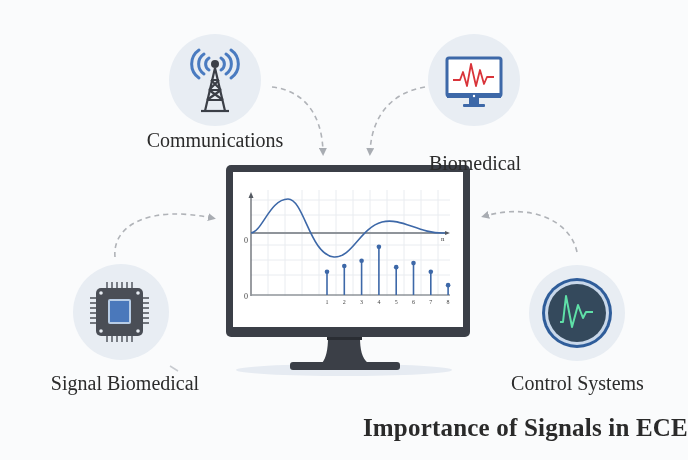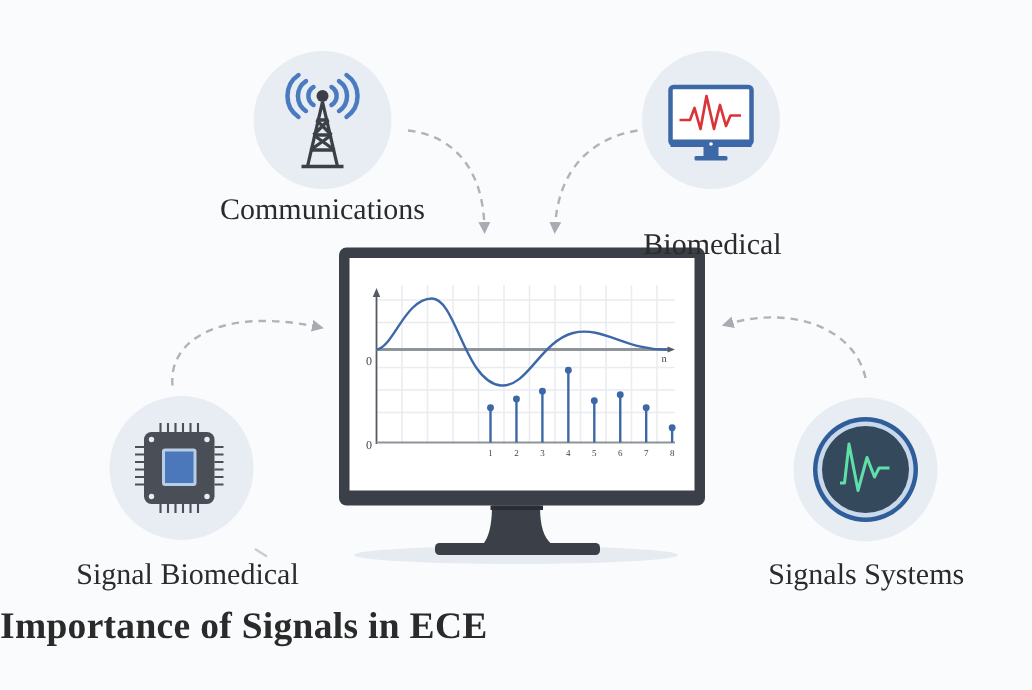--- a/index.html
+++ b/index.html
@@ -1,19 +1,19 @@
 <!DOCTYPE html>
 <html><head>
 <meta charset="utf-8">
 <style>
   html,body{margin:0;padding:0;}
   body{width:688px;height:460px;background:#fafbfc;position:relative;overflow:hidden;font-family:"Liberation Serif","DejaVu Serif",serif;}
   .circle{position:absolute;border-radius:50%;background:#e8edf3;}
   .label{position:absolute;font-size:20px;color:#2b2b2b;white-space:nowrap;text-align:center;}
-  .title{position:absolute;left:0;width:688px;top:404px;text-align:left;font-size:25px;font-weight:bold;color:#2a2a2a;letter-spacing:0.2px;}
+  .title{position:absolute;left:0;width:688px;top:414px;text-align:right;font-size:25px;font-weight:bold;color:#2a2a2a;letter-spacing:0.2px;}
   svg{position:absolute;left:0;top:0;}
 </style>
 </head>
 <body>
 
 <div class="circle" style="left:169px;top:34px;width:92px;height:92px;"></div>
 <div class="circle" style="left:428px;top:34px;width:92px;height:92px;"></div>
 <div class="circle" style="left:73px;top:264px;width:96px;height:96px;"></div>
 <div class="circle" style="left:529px;top:265px;width:96px;height:96px;"></div>
 
@@ -132,15 +132,15 @@
         <line x1="448.1" x2="448.1" y1="295" y2="285.14" stroke="#3d68a8" stroke-width="1.6"></line>
         <circle cx="448.1" cy="285.14" r="2.3" fill="#3d68a8"></circle>
         <text x="448.1" y="304" font-size="6" text-anchor="middle" fill="#444" font-family="Liberation Serif, serif">8</text>
       </g>
   </g>
 </svg>
 
 <div class="label" style="left:140px;top:129px;width:150px;">Communications</div>
 <div class="label" style="left:405px;top:129px;width:140px;margin-top:23px;">Biomedical</div>
 <div class="label" style="left:45px;top:372px;width:160px;">Signal Biomedical</div>
-<div class="label" style="left:500px;top:372px;width:155px;">Signals Systems</div>
+<div class="label" style="left:500px;top:372px;width:155px;">Control Systems</div>
 
 <div class="title">Importance of Signals in ECE</div>
 
 </body></html>

